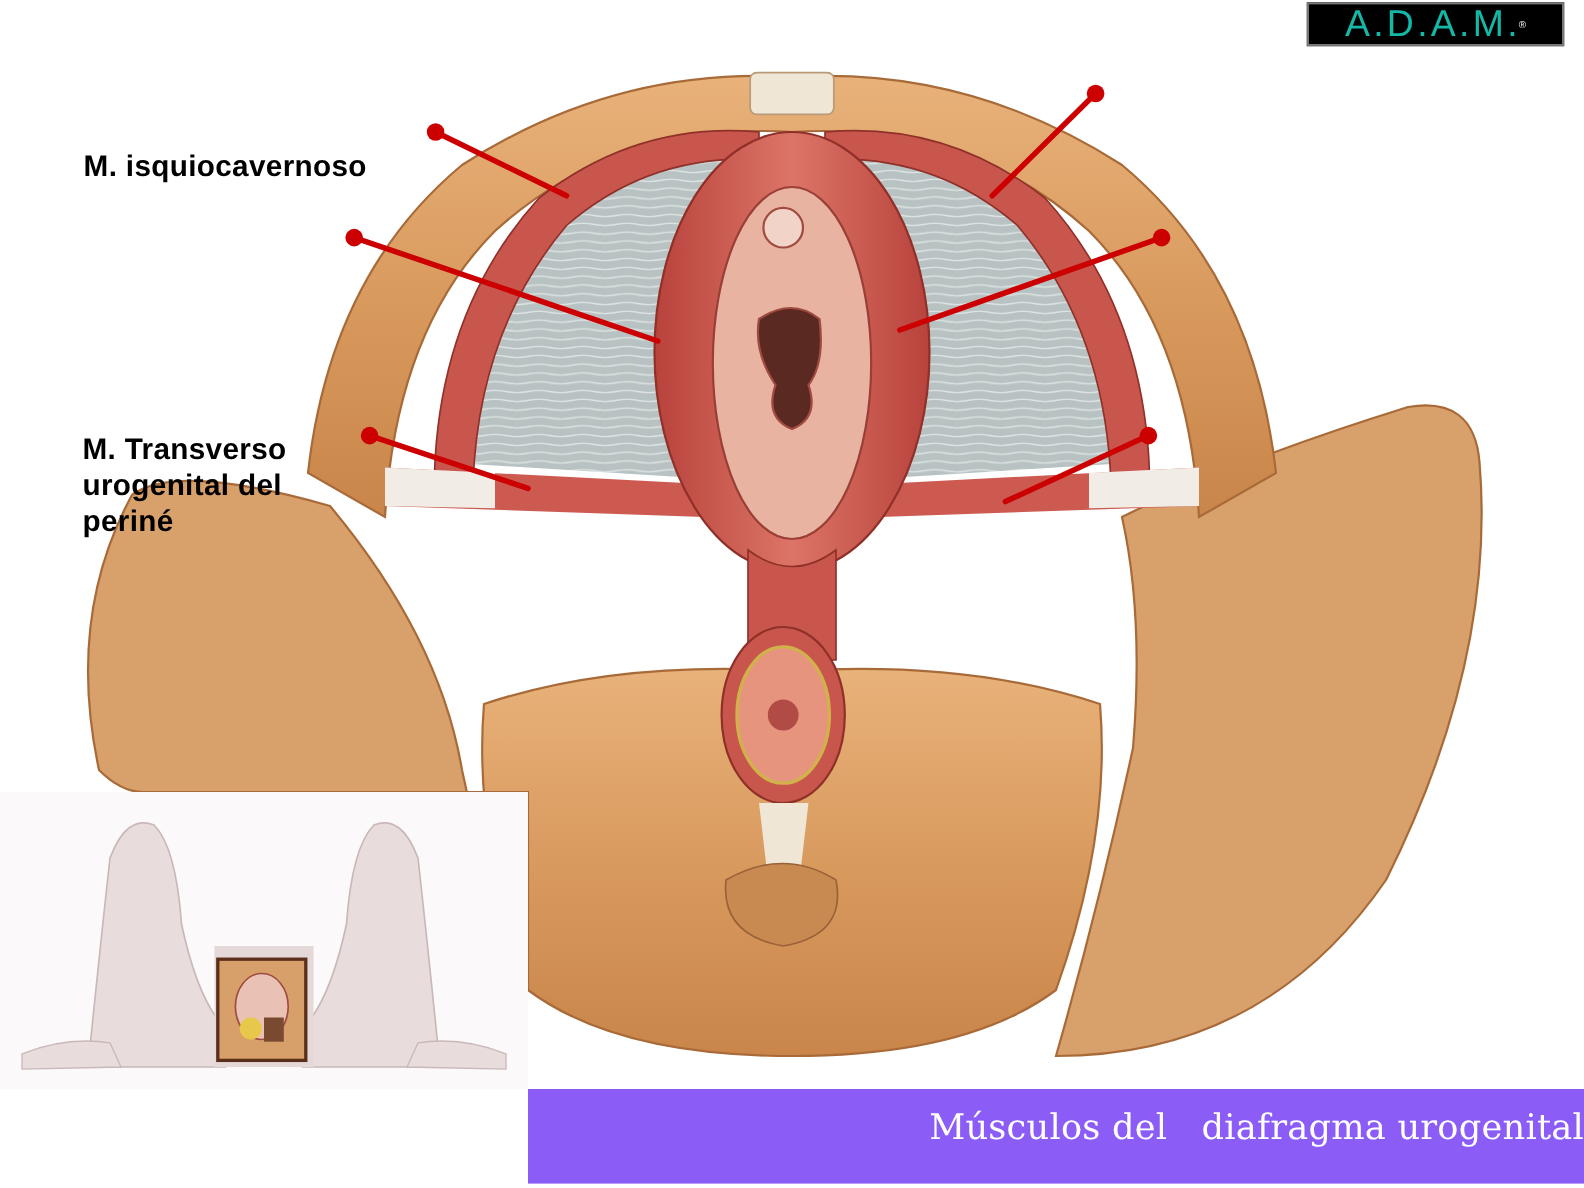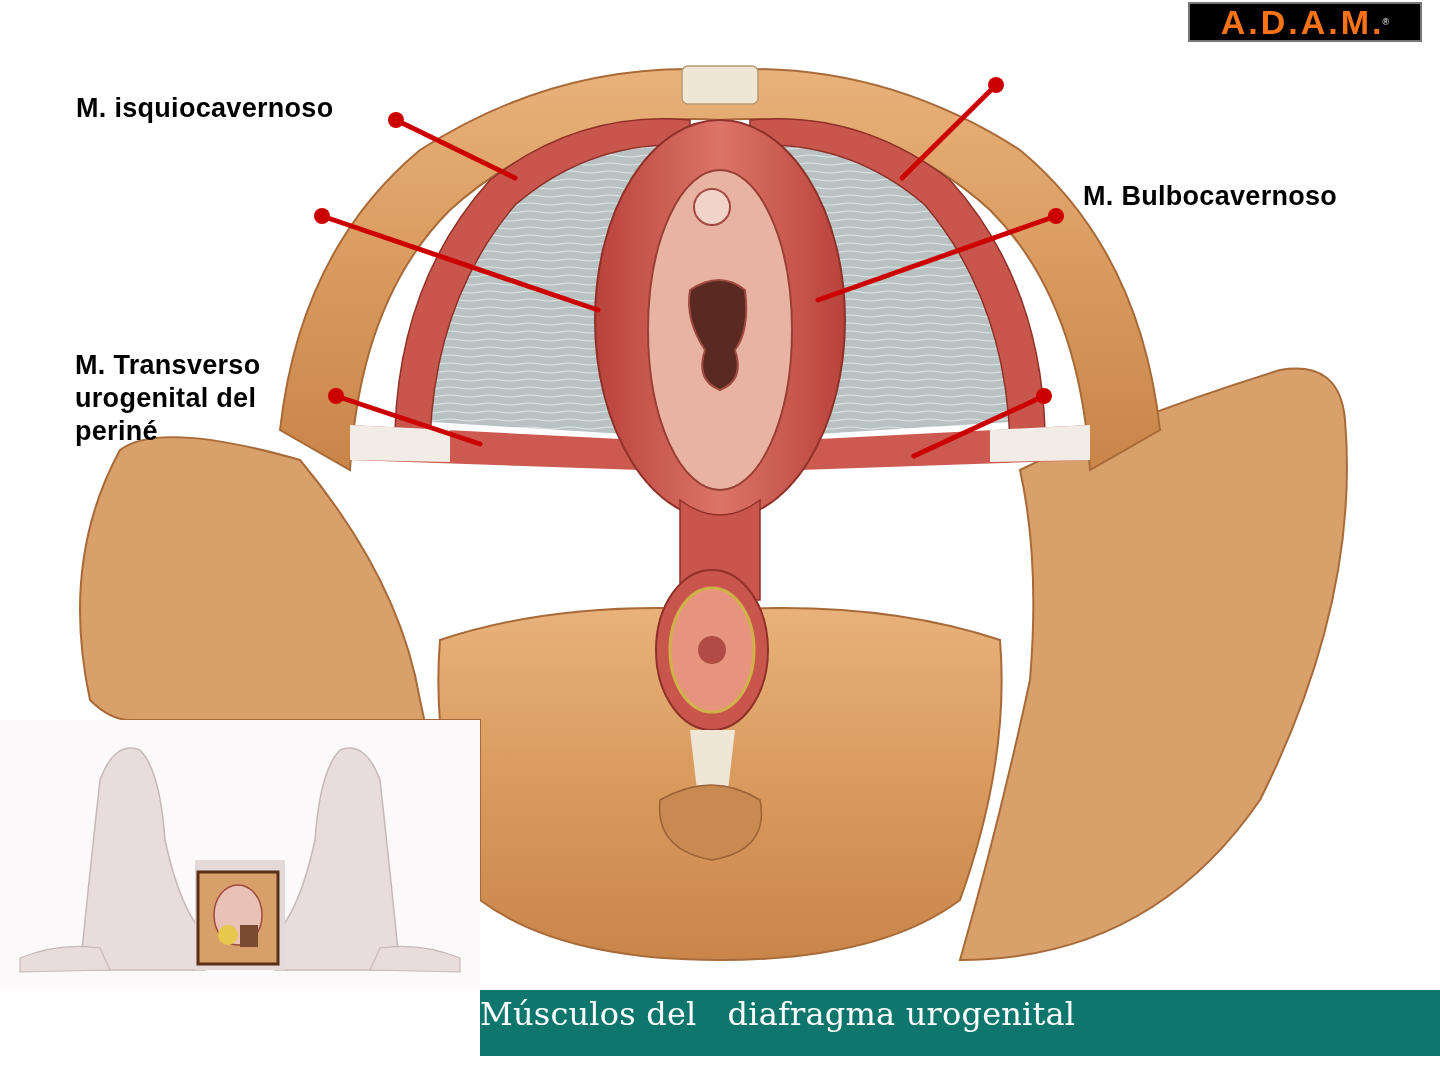--- a/index.html
+++ b/index.html
@@ -1,23 +1,23 @@
 <!DOCTYPE html>
 <html><head>
 <meta charset="utf-8">
 <style>
   html,body{margin:0;padding:0;background:#fff;}
   body{width:1440px;height:1080px;position:relative;overflow:hidden;font-family:"Liberation Sans",sans-serif;}
   #stage{position:absolute;left:0;top:0;width:1440px;height:1080px;}
-  .label{position:absolute;font-family:"Liberation Sans",sans-serif;font-weight:bold;font-size:27px;line-height:33px;color:#000;letter-spacing:0.3px;}
+  .label{position:absolute;font-family:"Liberation Sans",sans-serif;font-weight:bold;font-size:27px;line-height:33px;color:#000;letter-spacing:0.3px;margin-top:43px;}
   #logo{position:absolute;left:1188px;top:2px;width:234px;height:40px;background:#000;border:2px solid #777;box-sizing:border-box;display:flex;align-items:center;justify-content:center;}
-  #logo span{color:#f97316;font-family:"Liberation Sans",sans-serif;font-weight:bold;font-size:34px;letter-spacing:3px;}
+  #logo span{color:#14b8a6;font-family:"Liberation Sans",sans-serif;font-weight:normal;font-size:34px;letter-spacing:3px;}
   #logo sup{color:#fff;font-size:9px;margin-left:-2px;}
   #inset{position:absolute;left:0;top:720px;width:480px;height:270px;background:#fbf9f9;}
-  #caption{position:absolute;left:480px;top:990px;width:960px;height:66px;background:#0f766e;display:flex;align-items:center;justify-content:flex-start;}
+  #caption{position:absolute;left:480px;top:990px;width:960px;height:86px;background:#8b5cf6;display:flex;align-items:center;justify-content:flex-end;}
   #caption span{color:#fff;font-family:"DejaVu Serif","Liberation Serif",serif;font-size:32px;white-space:pre;padding-bottom:18px;letter-spacing:0.2px;}
 </style>
 </head>
 <body>
 
 <div id="stage">
 
   <svg width="1440" height="1080" viewBox="0 0 1440 1080" style="position:absolute;left:0;top:0">
     <defs>
       <linearGradient id="boneG" x1="0" y1="0" x2="0" y2="1">
@@ -81,21 +81,20 @@
       <line x1="1056" y1="216" x2="818" y2="300"></line>
       <circle cx="1056" cy="216" r="8" stroke="none"></circle>
       <line x1="336" y1="396" x2="480" y2="444"></line>
       <circle cx="336" cy="396" r="8" stroke="none"></circle>
       <line x1="1044" y1="396" x2="914" y2="456"></line>
       <circle cx="1044" cy="396" r="8" stroke="none"></circle>
     </g>
   </svg>
 
   <div class="label" style="left:76px;top:92px;">M. isquiocavernoso</div>
-  <div class="label" style="left:1083px;top:180px;">M. Bulbocavernoso</div>
   <div class="label" style="left:75px;top:349px;">
     <div>M. Transverso</div>
     <div>urogenital del</div>
     <div>periné</div>
   </div>
 
   <div id="logo">
     <span>A.D.A.M.</span>
       <sup>®</sup>
   </div>

